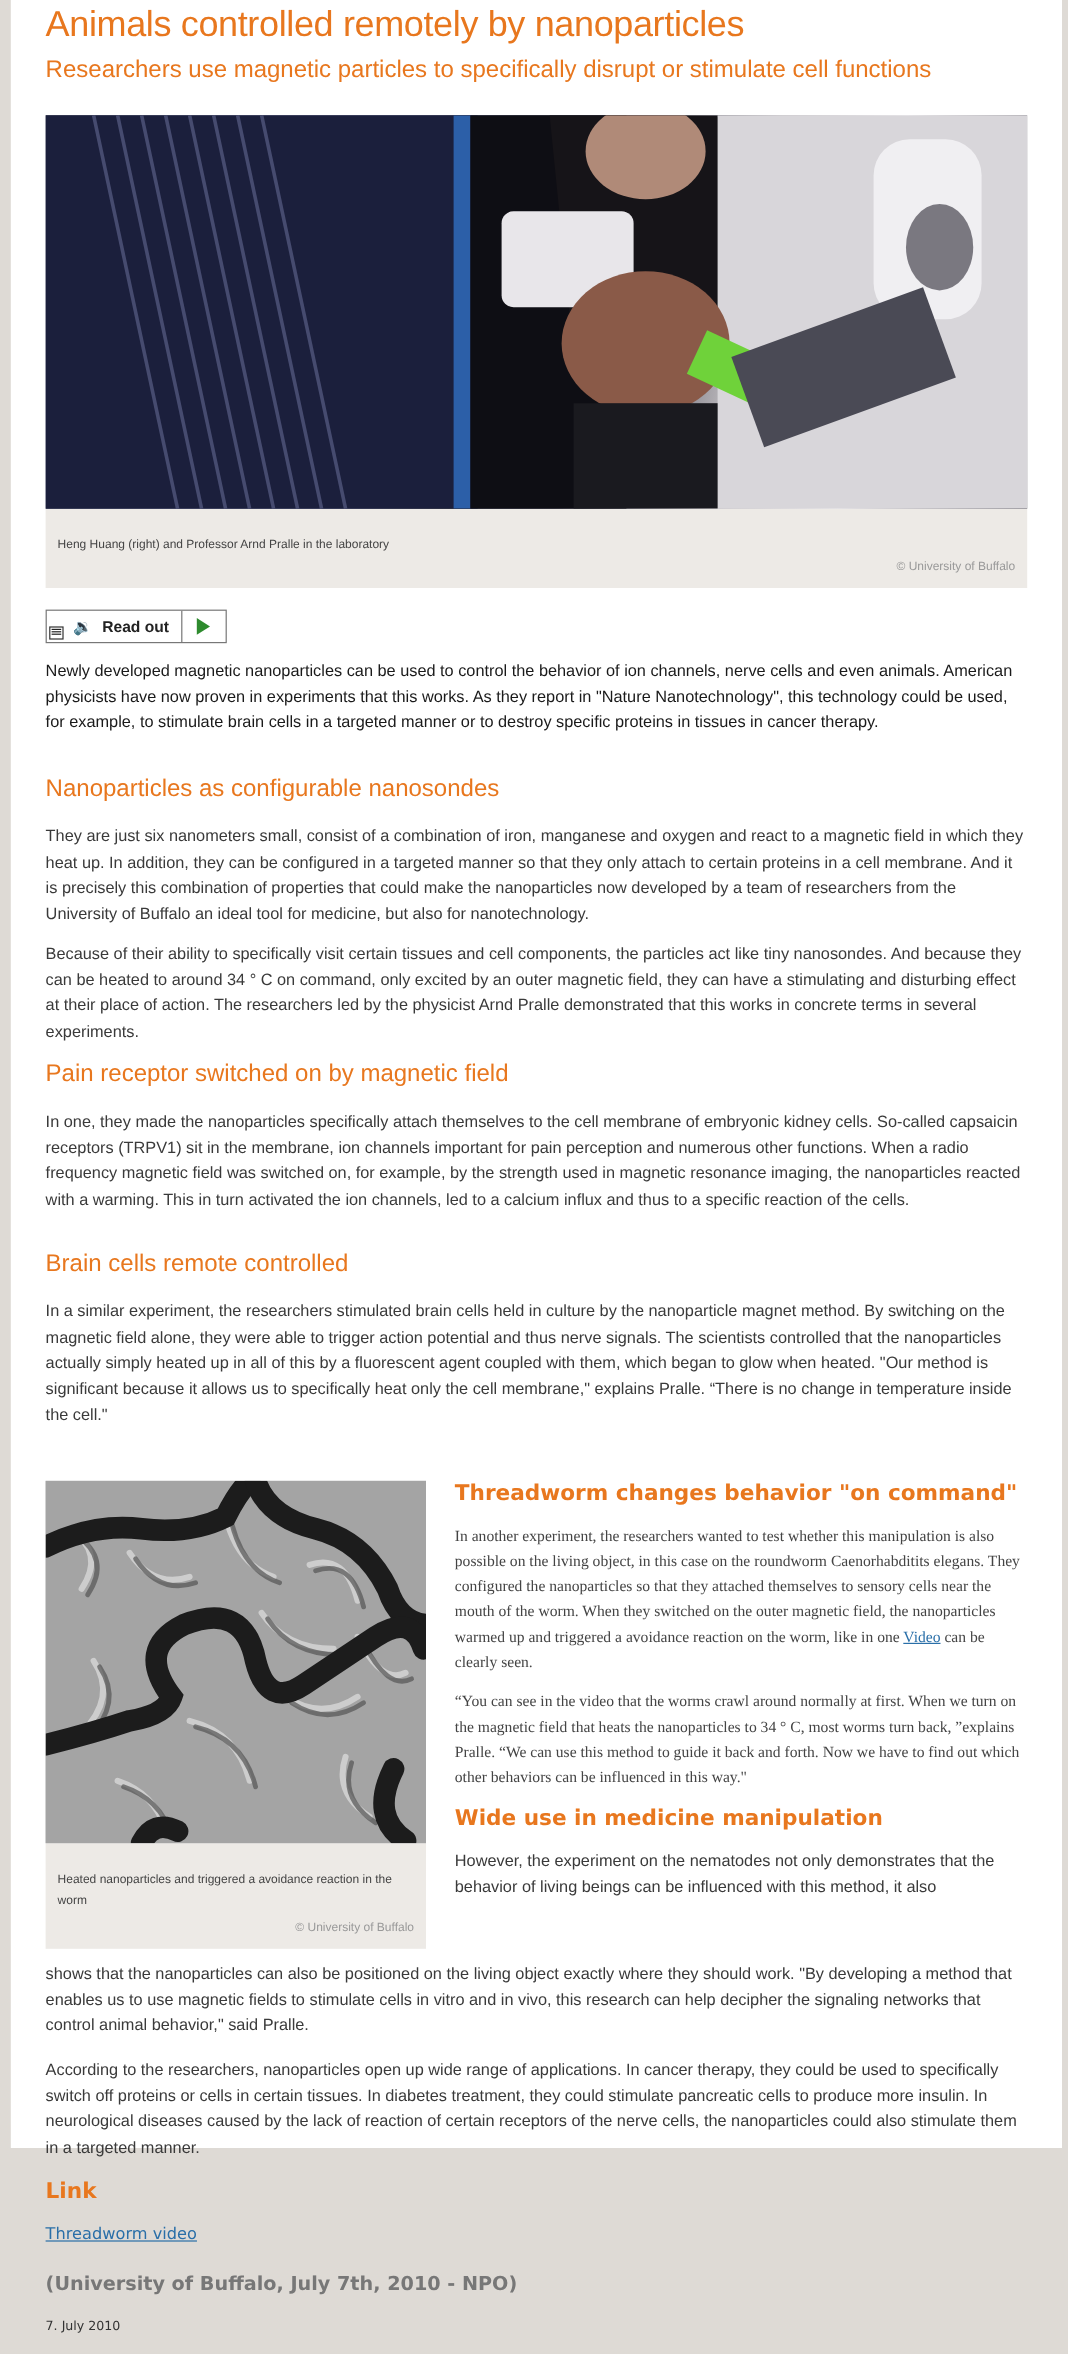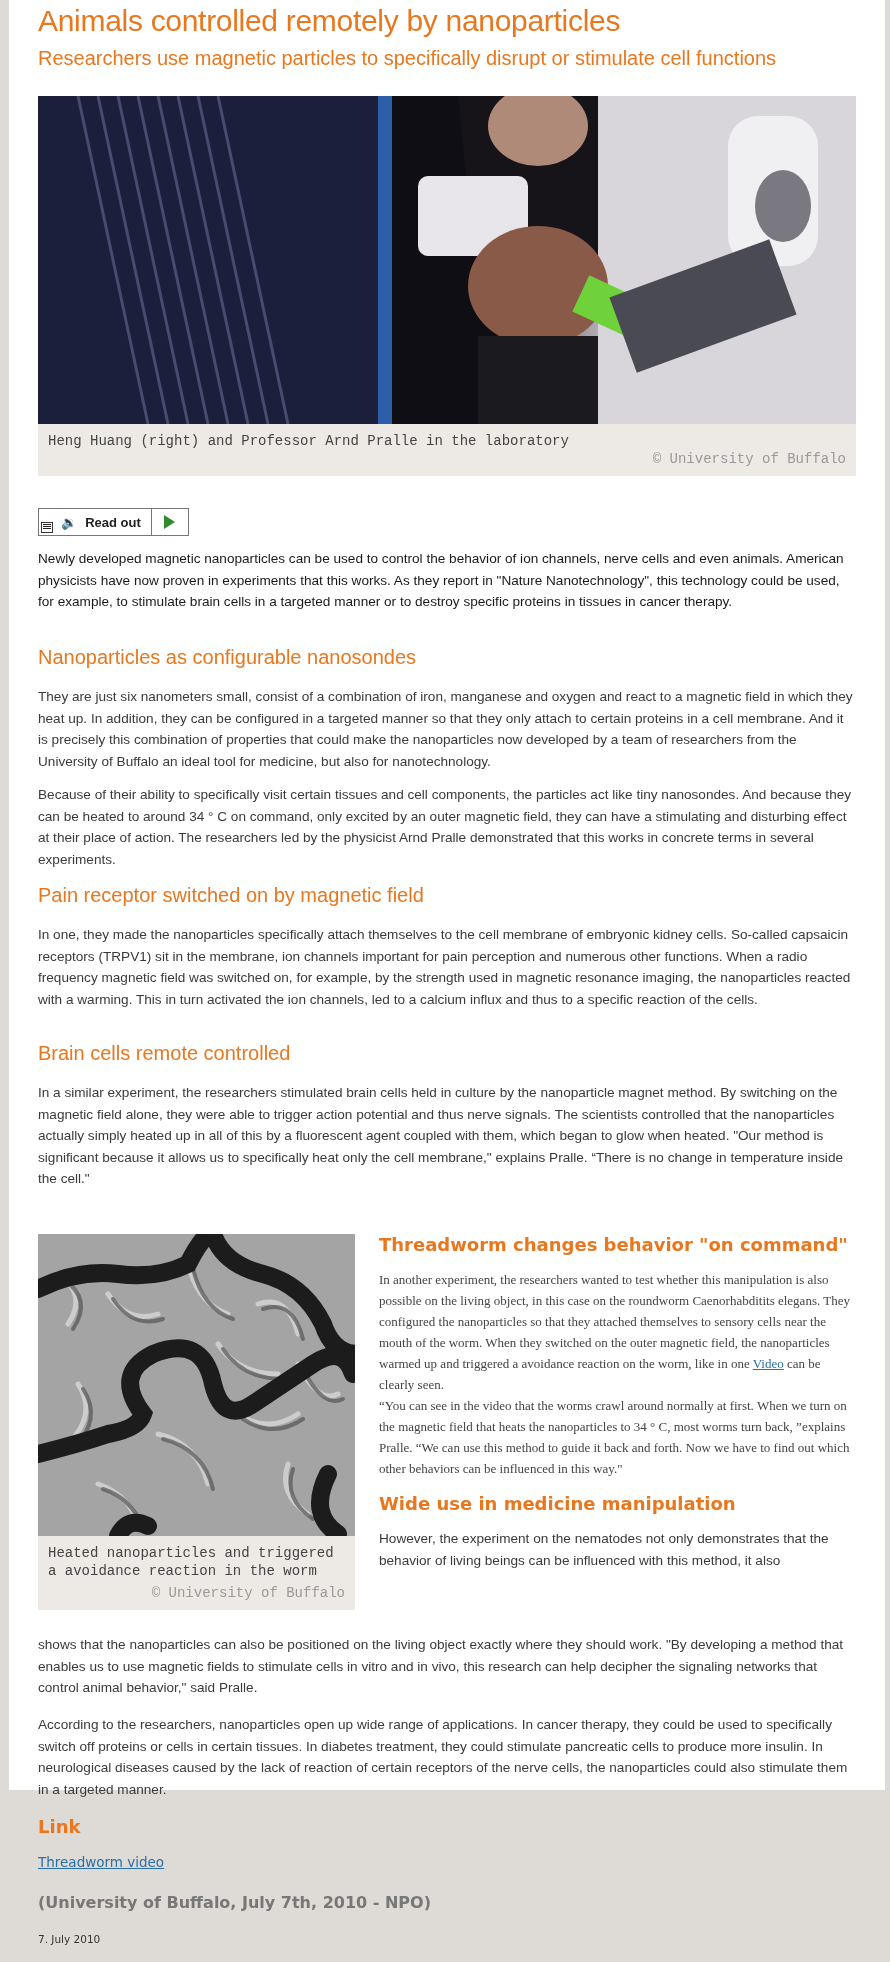--- a/index.html
+++ b/index.html
@@ -23,23 +23,23 @@
     margin: 0; position: absolute; top: 47px; left: 0;
     font-family: "Liberation Sans", sans-serif; font-weight: normal;
     font-size: 20px; color: #e8771e; white-space: nowrap;
   }
   .figure-top { position: absolute; top: 96px; left: 0; width: 818px; }
   .photo {
     width: 818px; height: 328px; position: relative; overflow: hidden;
     background: linear-gradient(100deg, #1a1f3a 0%, #2a2f55 20%, #20254a 35%, #0a0d1f 45%, #1c1c2c 55%, #bfbcc0 70%, #e9e7ea 82%, #5a5860 100%);
   }
   .caption-box {
-    background: #edeae6; padding: 8px 10px 8px 10px;
-    font-size: 14px; line-height: 18px; color: #444;
-    font-family: Liberation Mono, monospace;
+    background: #edeae6; padding: 22px 10px 8px 10px;
+    font-size: 10px; line-height: 18px; color: #444;
+    font-family: Liberation Sans, sans-serif;
   }
   .caption-box .copy { color: #999; text-align: right; }
   .readout {
     position: absolute; top: 508px; left: 0;
     display: flex; border: 1px solid #777; height: 26px; background: #fff;
     font-family: "Liberation Sans", sans-serif; font-weight: bold; font-size: 13px; color: #222;
   }
   .readout .main { display: flex; align-items: center; padding: 0 10px 0 22px; position: relative; border-right: 1px solid #777; }
   .readout .menu { position: absolute; left: 2px; bottom: 2px; width: 10px; height: 9px; border: 1px solid #333; background: #fff; }
   .readout .menu i { display: block; height: 1px; background: #222; margin: 1px 1px 0 1px; }
@@ -180,21 +180,21 @@
       </div>
       <div class="caption-box">
         <div>Heated nanoparticles and triggered a avoidance reaction in the worm</div>
         <div class="copy" style="margin-top:4px">© University of Buffalo</div>
       </div>
     </div>
 
     <div class="right-col" style="top:1234px">
       <h3 class="bold">Threadworm changes behavior "on command"</h3>
       <p class="wide" style="margin-top:14px"><span>In another experiment, the researchers wanted to test whether this manipulation is also possible on the living object, in this case on the roundworm Caenorhabditits elegans. They configured the nanoparticles so that they attached themselves to sensory cells near the mouth of the worm. When they switched on the outer magnetic field, the nanoparticles warmed up and triggered a avoidance reaction on the worm, like in one </span><a href="#">Video</a><span> can be clearly seen.</span></p>
-      <p class="wide" style="margin-top:0">“You can see in the video that the worms crawl around normally at first. When we turn on the magnetic field that heats the nanoparticles to 34 ° C, most worms turn back, ”explains Pralle. “We can use this method to guide it back and forth. Now we have to find out which other behaviors can be influenced in this way."</p>
+      <p class="wide" style="margin-top:12px">“You can see in the video that the worms crawl around normally at first. When we turn on the magnetic field that heats the nanoparticles to 34 ° C, most worms turn back, ”explains Pralle. “We can use this method to guide it back and forth. Now we have to find out which other behaviors can be influenced in this way."</p>
       <h3 class="bold" style="margin-top:14px">Wide use in medicine manipulation</h3>
       <p style="margin-top:14px">However, the experiment on the nematodes not only demonstrates that the behavior of living beings can be influenced with this method, it also</p>
     </div>
 
     <p class="abs" style="top:1634px">shows that the nanoparticles can also be positioned on the living object exactly where they should work. "By developing a method that enables us to use magnetic fields to stimulate cells in vitro and in vivo, this research can help decipher the signaling networks that control animal behavior," said Pralle.</p>
     <p class="abs" style="top:1714px">According to the researchers, nanoparticles open up wide range of applications. In cancer therapy, they could be used to specifically switch off proteins or cells in certain tissues. In diabetes treatment, they could stimulate pancreatic cells to produce more insulin. In neurological diseases caused by the lack of reaction of certain receptors of the nerve cells, the nanoparticles could also stimulate them in a targeted manner.</p>
 
     <h3 class="abs bold" style="top:1816px">Link</h3>
     <a class="abs link-video" style="top:1854px; width:auto" href="#">Threadworm video</a>
     <div class="abs source" style="top:1893px">(University of Buffalo, July 7th, 2010 - NPO)</div>

